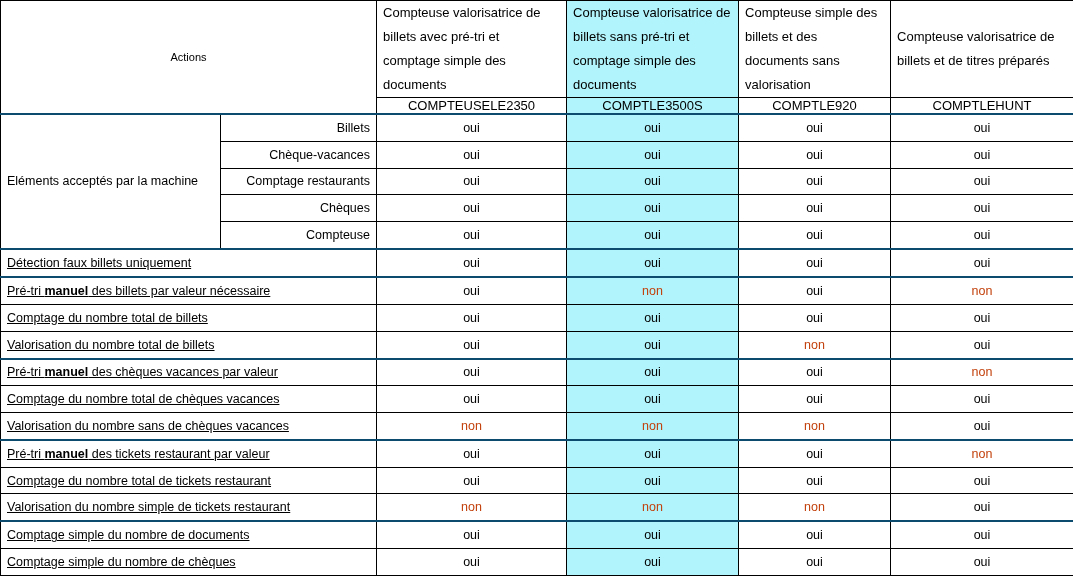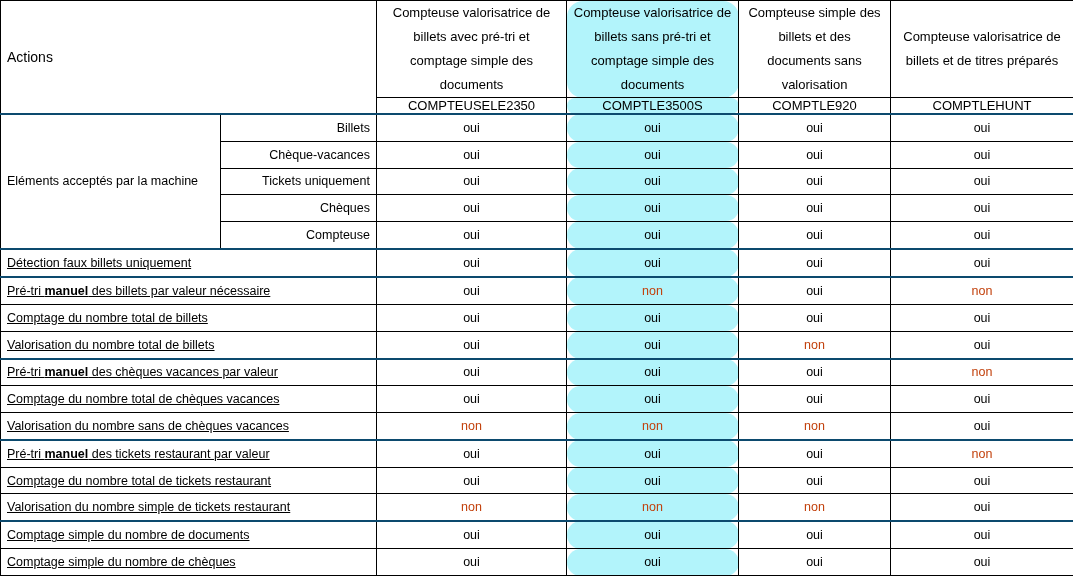--- a/index.html
+++ b/index.html
@@ -37,39 +37,39 @@
   col.c-group   { width: 220px; }
   col.c-sub     { width: 156px; }
   col.c-m1      { width: 190px; }
   col.c-m2      { width: 172px; }
   col.c-m3      { width: 152px; }
   col.c-m4      { width: 183px; }
 
   
   .hdr-actions {
     font-weight: bold;
-    font-size: 14px;
-    text-align: left;
+    font-size: 11px;
+    text-align: center;
     vertical-align: middle;
   }
   .hdr-model {
     font-weight: bold;
     font-size: 13px;
-    text-align: center;
+    text-align: left;
     line-height: 1.85;
     padding: 4px 8px;
   }
   .hdr-code {
     font-size: 13px;
     padding: 4px 6px;
   }
 
   
   .hl { background: #b2f4fb !important; }
-  td.hl, th.hl { background: #b2f4fb !important; border-radius: 16px; }
+  td.hl, th.hl { background: #b2f4fb !important; }
 
   
   .hl-left  { border-left: 2px solid #000000; }
   .hl-right { border-right: 2px solid #000000; }
 
   
   .val {
     text-align: center;
     font-size: 12.5px;
   }
@@ -141,21 +141,21 @@
         <td class="val">oui</td>
       </tr>
       <tr>
         <td class="sublabel">Chèque-vacances</td>
         <td class="val">oui</td>
         <td class="val hl hl-left hl-right">oui</td>
         <td class="val">oui</td>
         <td class="val">oui</td>
       </tr>
       <tr>
-        <td class="sublabel">Tickets uniquement</td>
+        <td class="sublabel">Comptage restaurants</td>
         <td class="val">oui</td>
         <td class="val hl hl-left hl-right">oui</td>
         <td class="val">oui</td>
         <td class="val">oui</td>
       </tr>
       <tr>
         <td class="sublabel">Chèques</td>
         <td class="val">oui</td>
         <td class="val hl hl-left hl-right">oui</td>
         <td class="val">oui</td>

